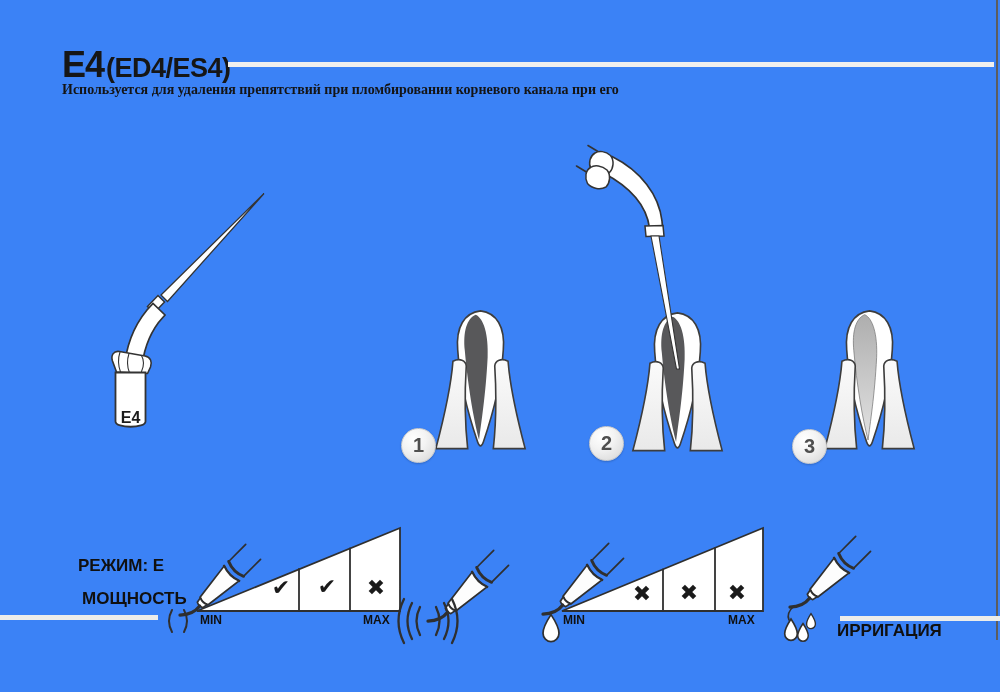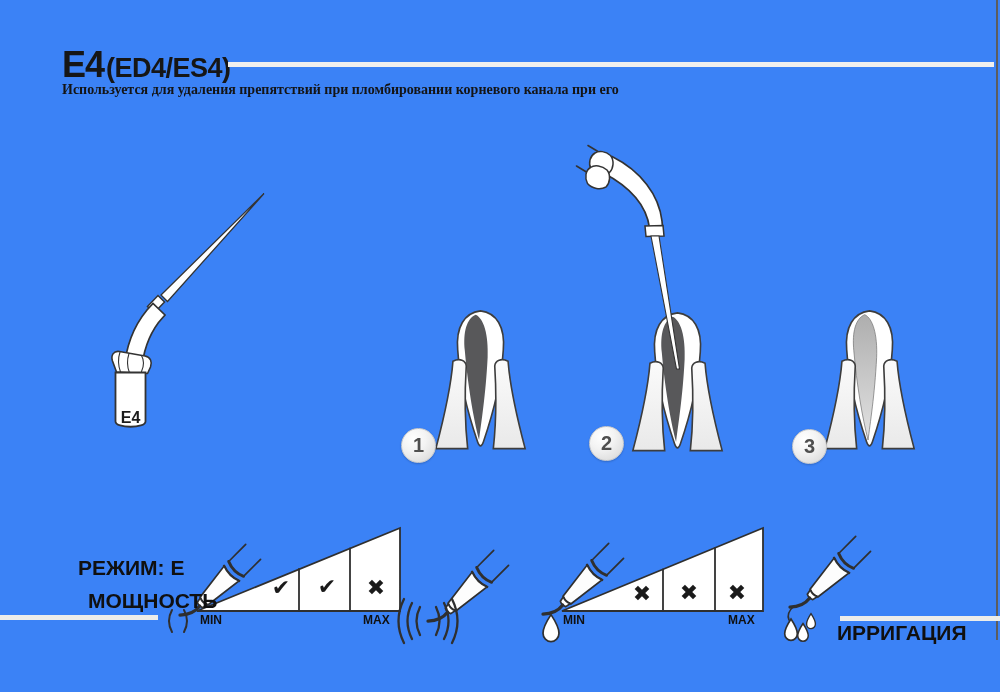--- a/index.html
+++ b/index.html
@@ -11,21 +11,21 @@
   .title-suffix{font-size:27px;font-weight:700;letter-spacing:-0.5px;color:#161616;margin-left:2px;}
   .title-rule{position:absolute;left:228px;top:62px;width:766px;height:5px;background:#f1f0ee;}
   .desc{position:absolute;left:62px;top:80px;width:910px;
         font-family:"Liberation Serif",serif;font-weight:700;font-size:14px;line-height:20.5px;color:#141414;}
   .art{position:absolute;left:0;}
   .badge{position:absolute;width:33px;height:33px;border-radius:50%;
          background:radial-gradient(circle at 35% 28%, #ffffff 0%, #f3f3f3 40%, #d4d4d4 100%);
          border:1px solid #c9c9c9;box-shadow:0 1px 2px rgba(0,0,0,0.18);
          display:flex;align-items:center;justify-content:center;
          font-weight:700;font-size:20px;color:#4f4f4f;}
-  .lbl{position:absolute;font-weight:700;font-size:21px;color:#101010;white-space:nowrap;}
+  .lbl{position:absolute;font-weight:700;font-size:17px;color:#101010;white-space:nowrap;}
   .minmax{position:absolute;font-weight:700;font-size:12px;color:#101010;}
   .mark{position:absolute;transform:translate(-50%,-55%);font-weight:900;font-size:22px;color:#1a1a1a;
         font-family:"DejaVu Sans","Liberation Sans",sans-serif;}
   .grey-bar{position:absolute;height:5px;background:#ededea;}
   svg{position:absolute;}
   svg text{font-family:"Liberation Sans",sans-serif;}
 </style>
 </head>
 <body>
 
@@ -156,21 +156,21 @@
       <g>
         <path d="M 794,606 Q 786,613 789,620" stroke-width="1.6"></path>
         <use href="#drop" transform="translate(791,628) scale(1.5)" fill="#fff" stroke-width="1.1"></use>
         <use href="#drop" transform="translate(803,631) scale(1.25)" fill="#fff" stroke-width="1.2"></use>
         <use href="#drop" transform="translate(811,620) scale(1.05)" fill="#fff" stroke-width="1.3"></use>
       </g>
     </g>
   </svg>
 
   <span class="lbl" style="left:78px;top:556px">РЕЖИМ: E</span>
-  <span class="lbl" style="left:88px;top:589px">МОЩНОСТЬ</span>
+  <span class="lbl" style="left:82px;top:589px">МОЩНОСТЬ</span>
   <div class="grey-bar" style="left:0;top:615px;width:158px"></div>
 
   <span class="minmax" style="left:200px;top:613px">MIN</span>
   <span class="minmax" style="left:363px;top:613px">MAX</span>
   <span class="minmax" style="left:563px;top:613px">MIN</span>
   <span class="minmax" style="left:728px;top:613px">MAX</span>
 
   <span class="mark" style="left:281px;top:589px">✔</span>
   <span class="mark" style="left:327px;top:588px">✔</span>
   <span class="mark" style="left:376px;top:589px">✖</span>

